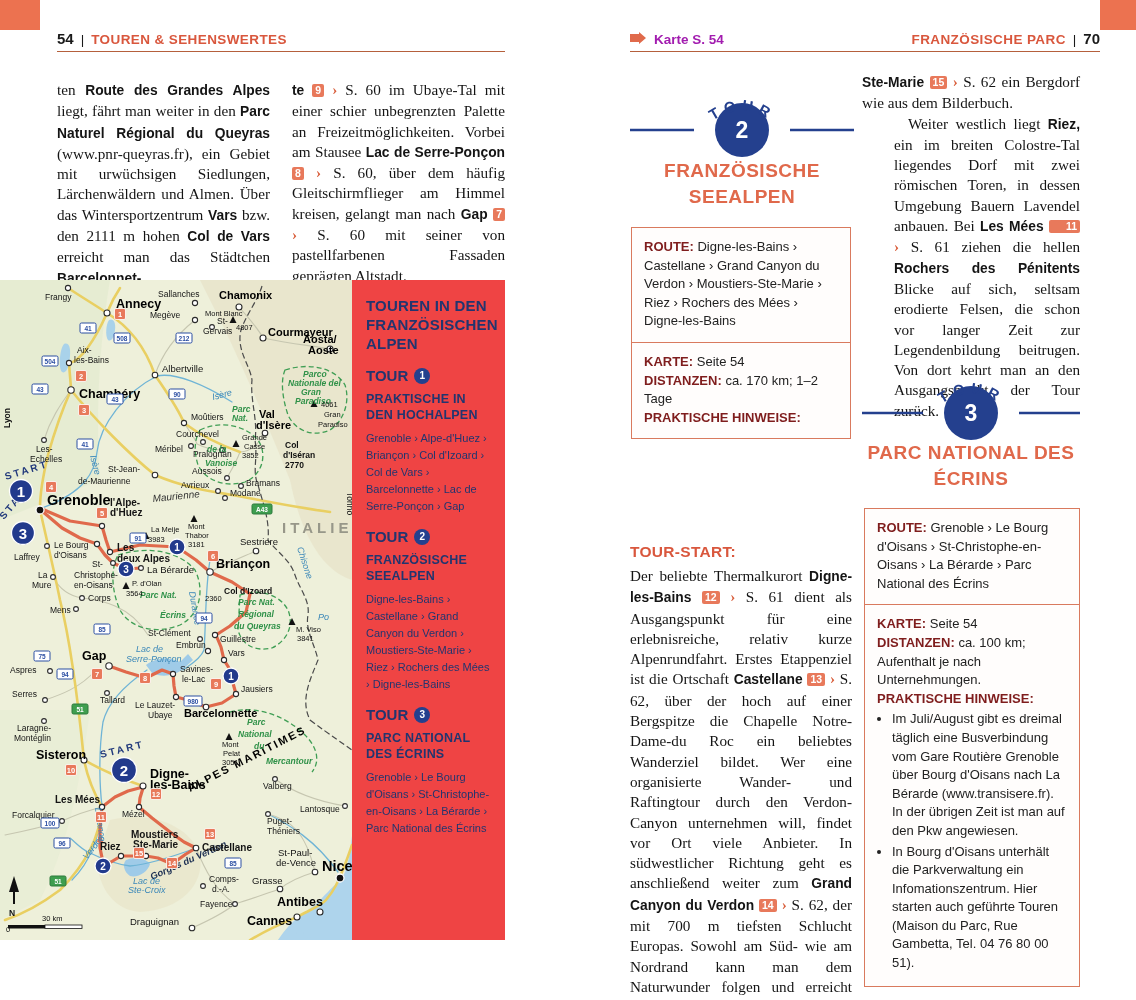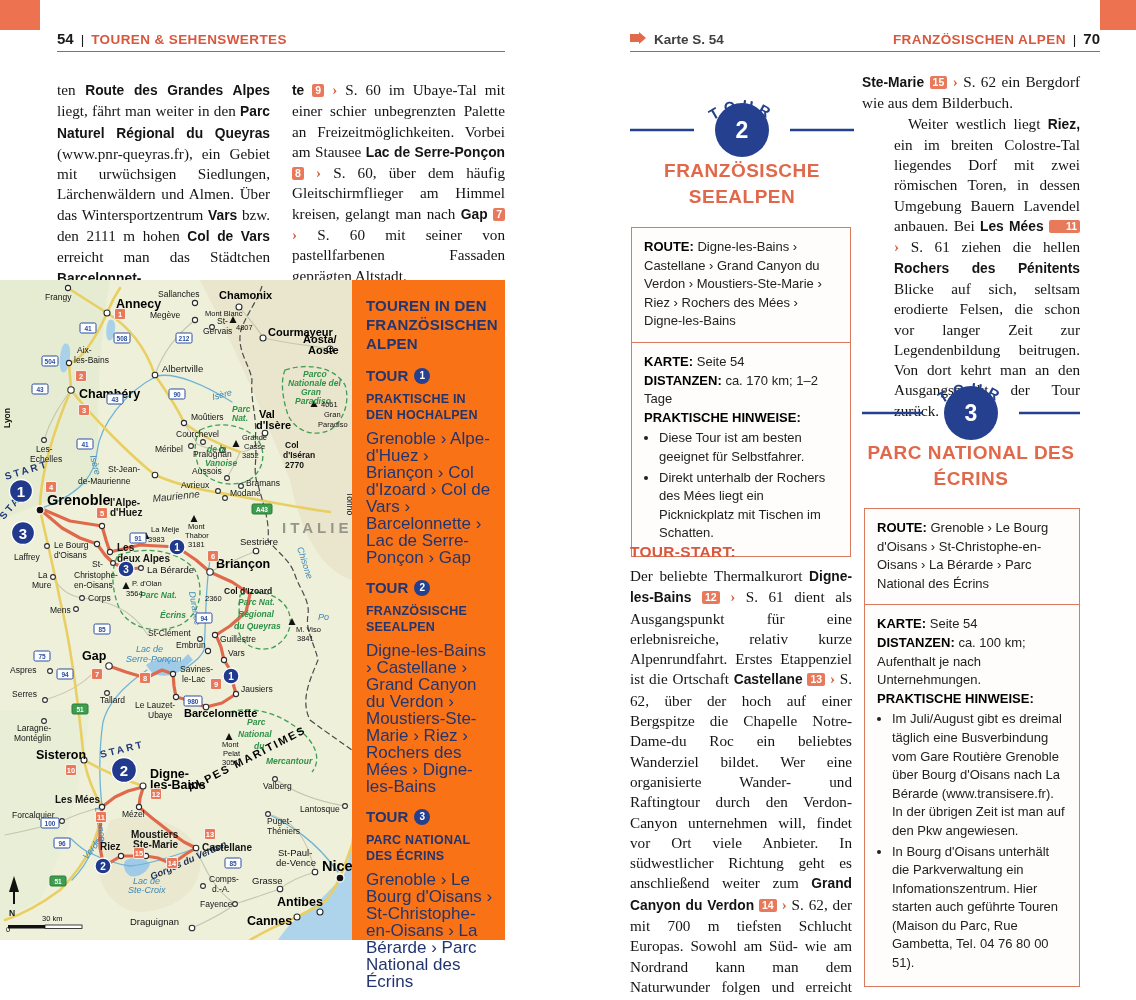--- a/index.html
+++ b/index.html
@@ -22,42 +22,42 @@
   
   .serif-col{font-size:15.2px;line-height:20.3px;text-align:justify;}
   .seg-b{font-family:"Liberation Sans","DejaVu Sans",sans-serif;font-weight:700;font-size:13.8px;}
   .seg-o{display:inline-block;background:#e8795b;color:#fff;font-family:"Liberation Sans",sans-serif;
          font-weight:700;font-size:10.5px;line-height:13px;padding:0 3px;border-radius:2px;
          position:relative;top:-1px;}
   .seg-r{color:#d95f3d;font-weight:700;}
   .seg-u{}
   .para-indent{text-indent:14px;margin-left:32px;}
   
-  .map-sidebar{position:absolute;left:352px;top:280px;width:153px;height:660px;background:#f97316;
+  .map-sidebar{position:absolute;left:352px;top:280px;width:153px;height:660px;background:#ef4444;
                box-sizing:border-box;padding:16px 10px 0 14px;
                font-family:"Liberation Sans",sans-serif;color:#22356f;}
   .sb-title{font-weight:700;font-size:15px;line-height:19px;letter-spacing:.2px;margin-bottom:14px;}
   .sb-tour-head{font-weight:700;font-size:15px;display:flex;align-items:center;margin-bottom:7px;}
   .sb-circle{display:inline-flex;align-items:center;justify-content:center;width:16px;height:16px;
              border-radius:50%;background:#24408e;color:#fff;font-size:10px;font-weight:700;margin-left:6px;}
   .sb-tour-name{font-weight:700;font-size:12.5px;line-height:16px;margin-bottom:7px;letter-spacing:.2px;}
-  .sb-tour-route{font-size:17px;line-height:17px;margin-bottom:13px;}
+  .sb-tour-route{font-size:11px;line-height:17px;margin-bottom:13px;}
   
   .tour-badge-svg .tb-line{stroke:#24408e;stroke-width:2.4;}
   .tour-badge-svg .tb-circle{fill:#24408e;}
   .tour-badge-svg .tb-arc{font:700 15px "Liberation Sans",sans-serif;fill:#24408e;letter-spacing:5px;}
   .tour-badge-svg .tb-num{font:700 23px "Liberation Sans",sans-serif;fill:#fff;text-anchor:middle;}
   .tour-title{position:absolute;text-align:center;color:#e0694b;font-family:"Liberation Sans",sans-serif;
               font-weight:700;font-size:19px;line-height:26px;letter-spacing:.5px;}
   
   .info-box{position:absolute;border:1.3px solid #d97a5e;box-sizing:border-box;background:#fffdfc;
             font-family:"Liberation Sans",sans-serif;font-size:13px;line-height:18.6px;color:#222;}
   .ib-sec{padding:10px 11px 11px 12px;}
   .ib-sec + .ib-sec{border-top:1.3px solid #d97a5e;}
-  .ib-label{color:#000000;font-weight:700;}
+  .ib-label{color:#7f1d1d;font-weight:700;}
   .ib-row{margin:0;}
   .ib-list{margin:2px 0 0 0;padding-left:15px;list-style:disc;}
   .ib-list li{margin-bottom:2px;}
   .tour-start-label{position:absolute;color:#d9573d;font-family:"Liberation Sans",sans-serif;
                     font-weight:700;font-size:15.5px;letter-spacing:.3px;}
   
   .mapwrap{position:absolute;left:0;top:280px;width:352px;height:660px;}
   svg text{font-family:"Liberation Sans","DejaVu Sans",sans-serif;}
   .c{font-size:8.5px;fill:#141414;}
   .c9{font-size:9.5px;fill:#141414;}
@@ -602,23 +602,23 @@
       </div>
       <div class="sb-tour-name">PARC NATIONAL DES ÉCRINS</div>
       <div class="sb-tour-route">Grenoble › Le Bourg d'Oisans › St-Christophe-en-Oisans › La Bérarde › Parc National des Écrins</div>
     </div>
   </div>
 
   <div class="pg-header" style="left:630px;top:28px;width:470px;">
     <svg class="karte-icon" viewBox="0 0 16 12">
       <polygon points="0,2 9,2 9,0 16,6 9,12 9,10 0,10" fill="#e06a4b"></polygon>
     </svg>
-    <span style="color:#404040;">Karte S. 54</span>
+    <span style="color:#a21caf;">Karte S. 54</span>
     <span class="hdr-right">
-      <span class="hdr-title">FRANZÖSISCHEN ALPEN</span>
+      <span class="hdr-title">FRANZÖSISCHE PARC</span>
       <span class="hdr-sep">|</span>
       <span class="hdr-num">70</span>
     </span>
   </div>
 
   <div class="abs" style="left:630px;top:72px;width:224px;">
     <svg class="tour-badge-svg" width="224" height="108" viewBox="0 0 224 108">
       <defs>
           <path id="arc2" d="M 70,66 A 46,46 0 0 1 154,66" fill="none"></path>
         </defs>
@@ -633,24 +633,20 @@
 
   <div class="info-box" style="left:631px;top:227px;width:220px;">
     <div class="ib-sec">
       <span class="ib-label">ROUTE:</span>
       <span>Digne-les-Bains › Castellane › Grand Canyon du Verdon › Moustiers-Ste-Marie › Riez › Rochers des Mées › Digne-les-Bains</span>
     </div>
     <div class="ib-sec">
       <p class="ib-row"><span class="ib-label">KARTE:</span> <span>Seite 54</span></p>
       <p class="ib-row"><span class="ib-label">DISTANZEN:</span> <span>ca. 170 km; 1–2 Tage</span></p>
       <p class="ib-row"><span class="ib-label">PRAKTISCHE HINWEISE:</span></p>
-      <ul class="ib-list">
-        <li><span class="seg-p">Diese Tour ist am besten geeignet für Selbstfahrer.</span></li>
-        <li><span class="seg-p">Direkt unterhalb der Rochers des Mées liegt ein Picknickplatz mit Tischen im Schatten.</span></li>
-      </ul>
     </div>
   </div>
 
   <div class="tour-start-label" style="left:630px;top:543px;">TOUR-START:</div>
   <div class="abs serif-col" style="left:630px;top:566px;width:222px;"><span class="seg-p">Der beliebte Thermalkurort </span><span class="seg-b">Digne-les-Bains </span><span class="seg-o">12</span><span class="seg-p"> </span><span class="seg-r">›</span><span class="seg-p"> S. 61 dient als Ausgangspunkt für eine erlebnisreiche, relativ kurze Alpenrundfahrt. Erstes Etappenziel ist die Ortschaft </span><span class="seg-b">Castellane </span><span class="seg-o">13</span><span class="seg-p"> </span><span class="seg-r">›</span><span class="seg-p"> S. 62, über der hoch auf einer Bergspitze die Chapelle Notre-Dame-du Roc ein beliebtes Wanderziel bildet. Wer eine organisierte Wander- und Raftingtour durch den Verdon-Canyon unternehmen will, findet vor Ort viele Anbieter. In südwestlicher Richtung geht es anschließend weiter zum </span><span class="seg-b">Grand Canyon du Verdon </span><span class="seg-o">14</span><span class="seg-p"> </span><span class="seg-r">›</span><span class="seg-p"> S. 62, der mit 700 m tiefsten Schlucht Europas. Sowohl am Süd- wie am Nordrand kann man dem Naturwunder folgen und erreicht dann mit </span></div>
 
   <div class="abs serif-col" style="left:862px;top:72px;width:218px;">
     <div><span class="seg-b">Ste-Marie </span><span class="seg-o">15</span><span class="seg-p"> </span><span class="seg-r">›</span><span class="seg-p"> S. 62 ein Bergdorf wie aus dem Bilderbuch.</span></div>
     <div class="para-indent"><span class="seg-p">Weiter westlich liegt </span><span class="seg-b">Riez,</span><span class="seg-p"> ein im breiten Colostre-Tal liegendes Dorf mit zwei römischen Toren, in dessen Umgebung Bauern Lavendel anbauen. Bei </span><span class="seg-b">Les Mées </span><span class="seg-o">11</span><span class="seg-p"> </span><span class="seg-r">›</span><span class="seg-p"> S. 61 ziehen die hellen </span><span class="seg-b">Rochers des Pénitents</span><span class="seg-p"> Blicke auf sich, seltsam erodierte Felsen, die schon vor langer Zeit zur Legendenbildung beitrugen. Von dort kehrt man an den Ausgangspunkt der Tour zurück.</span></div>
   </div>

